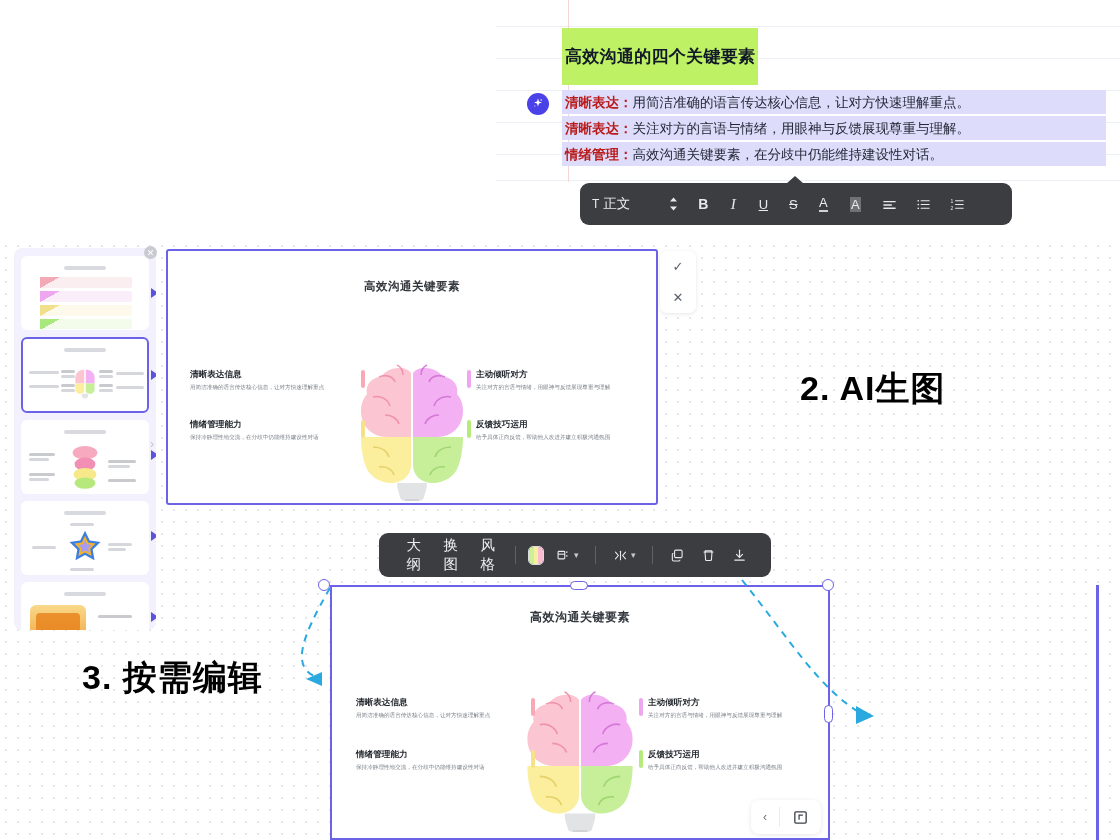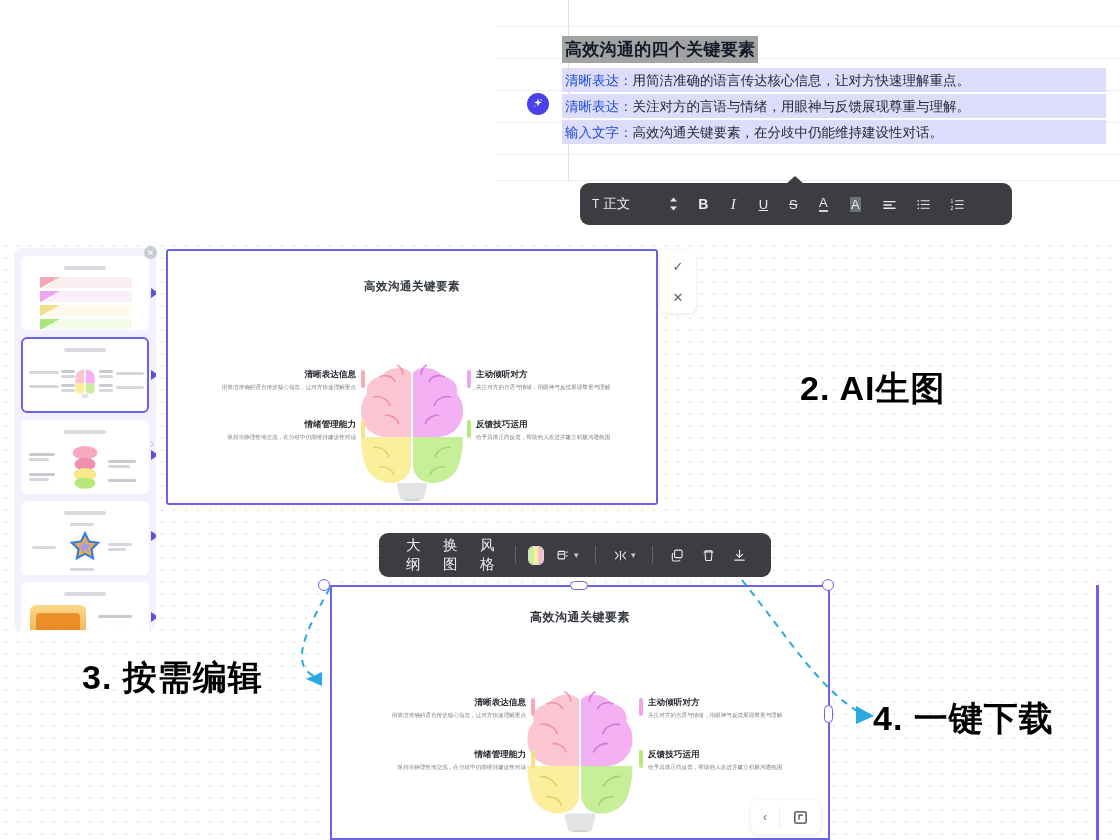--- a/index.html
+++ b/index.html
@@ -23,27 +23,27 @@
   .ai-badge {
     position: absolute; left: 31px; top: 93px; width: 22px; height: 22px;
     border-radius: 50%; background: #4a42e8;
     display: flex; align-items: center; justify-content: center;
   }
   .ai-badge svg { width: 14px; height: 14px; }
   .doc-body { position: absolute; left: 66px; top: 28px; width: 544px; }
   .doc-h1 {
     display: inline-block;
     font-size: 17px; font-weight: bold; color: #111827; letter-spacing: .3px;
-    background: #a3a3a3; padding: 2px 3px; margin-bottom: 5px; margin-top: 8px;
+    background: #bef264; padding: 17px 3px; margin-bottom: 5px;
   }
   .doc-line {
     font-size: 13.5px; color: #1f2430; background: #dedcfb;
     padding: 2.5px 3px; margin-bottom: 2px; white-space: nowrap; line-height: 1.42;
   }
-  .doc-line b { font-weight: normal; color: #1d4ed8; }
+  .doc-line b { font-weight: bold; color: #b91c1c; }
   .doc-line span.t { color: #222836; }
 
   
   .fmt-toolbar {
     position: absolute; left: 580px; top: 183px; width: 432px; height: 42px;
     background: #3b3d40; border-radius: 9px;
     display: flex; align-items: center; gap: 0px; padding: 0 12px;
     color: #e9eaec; z-index: 6;
   }
   .fmt-toolbar::before {
@@ -128,30 +128,30 @@
   }
   .confirm-box div { font-size: 13px; color: #5a5f68; }
 
   
   .diagram { position: relative; width: 100%; height: 100%; }
   .brain-wrap { position: absolute; left: 50%; transform: translateX(-50%); }
   .lbl { position: absolute; }
   .lbl .h { font-size: 8.6px; font-weight: bold; color: #24282f; white-space: nowrap; }
   .lbl .d { font-size: 5.6px; color: #7b8089; line-height: 1.55; margin-top: 2px; }
   .lbl.r .h, .lbl.r .d { text-align: left; }
-  .lbl.l .h, .lbl.l .d { text-align: right; }
+  .lbl.l .h, .lbl.l .d { text-align: left; }
   .tick { position: absolute; width: 4px; border-radius: 2px; top: 1px; height: 18px; }
 
   
   .edit-toolbar {
     position: absolute; left: 379px; top: 533px; width: 392px; height: 44px;
     background: #3b3d40; border-radius: 9px; display: flex; align-items: center;
     padding: 0 16px; gap: 0; color: #eceef0; z-index: 7;
   }
-  .et-text { font-size: 14.5px; padding: 0 11px; }
+  .et-text { font-size: 14.5px; padding: 0 11px; text-align: right; }
   .et-div { width: 1px; height: 18px; background: #5f6266; margin: 0 9px; }
   .et-swatch { width: 28px; height: 19px; border-radius: 5px; overflow: hidden;
     display: flex; border: 1px solid #d9dbdd; margin: 0 4px; }
   .et-swatch i { flex: 1; height: 100%; display: block; }
   .et-icon { display: flex; align-items: center; gap: 3px; padding: 0 8px; }
   .et-icon svg { width: 15px; height: 15px; }
   .chev { font-size: 9px; color: #c6c8cb; }
 
   
   .card2 {
@@ -208,21 +208,21 @@
 
     <div class="doc-body">
       <div class="doc-h1">高效沟通的四个关键要素</div>
       <div class="doc-line">
         <b>清晰表达：</b><span class="t">用简洁准确的语言传达核心信息，让对方快速理解重点。</span>
       </div>
       <div class="doc-line">
         <b>清晰表达：</b><span class="t">关注对方的言语与情绪，用眼神与反馈展现尊重与理解。</span>
       </div>
       <div class="doc-line">
-        <b>输入文字：</b><span class="t">高效沟通关键要素，在分歧中仍能维持建设性对话。</span>
+        <b>情绪管理：</b><span class="t">高效沟通关键要素，在分歧中仍能维持建设性对话。</span>
       </div>
     </div>
   </div>
 
   <div class="fmt-toolbar">
     <div class="fmt-item fmt-style">
       <span class="tt">T</span>
       <span class="nm">正文</span>
     </div>
     <div class="spacer"></div>
@@ -267,21 +267,20 @@
           <line x1="6" y1="8" x2="14" y2="8"></line>
           <line x1="6" y1="12" x2="14" y2="12"></line>
         <text x="0.4" y="6" font-size="5.4" fill="#e9eaec" stroke="none" font-family="Liberation Sans">1</text>
         <text x="0.4" y="13.6" font-size="5.4" fill="#e9eaec" stroke="none" font-family="Liberation Sans">2</text>
       </svg>
     </div>
   </div>
 
   <div class="step" id="step2">2. AI生图</div>
   <div class="step" id="step3">3. 按需编辑</div>
-  <div class="step" id="step4">4. 一键下载</div>
 
   <div class="sidebar">
 
     <div class="thumb">
       <div class="t-title"></div>
       <div class="bar-row" style="top:20px;background:#fbeef0;">
         <div class="bar-tri" style="background:linear-gradient(to bottom right,#f4a9b6 50%, transparent 50%);"></div>
         <div class="bar-body"></div>
       </div>
       <div class="bar-row" style="top:34px;background:#fbeefb;">

